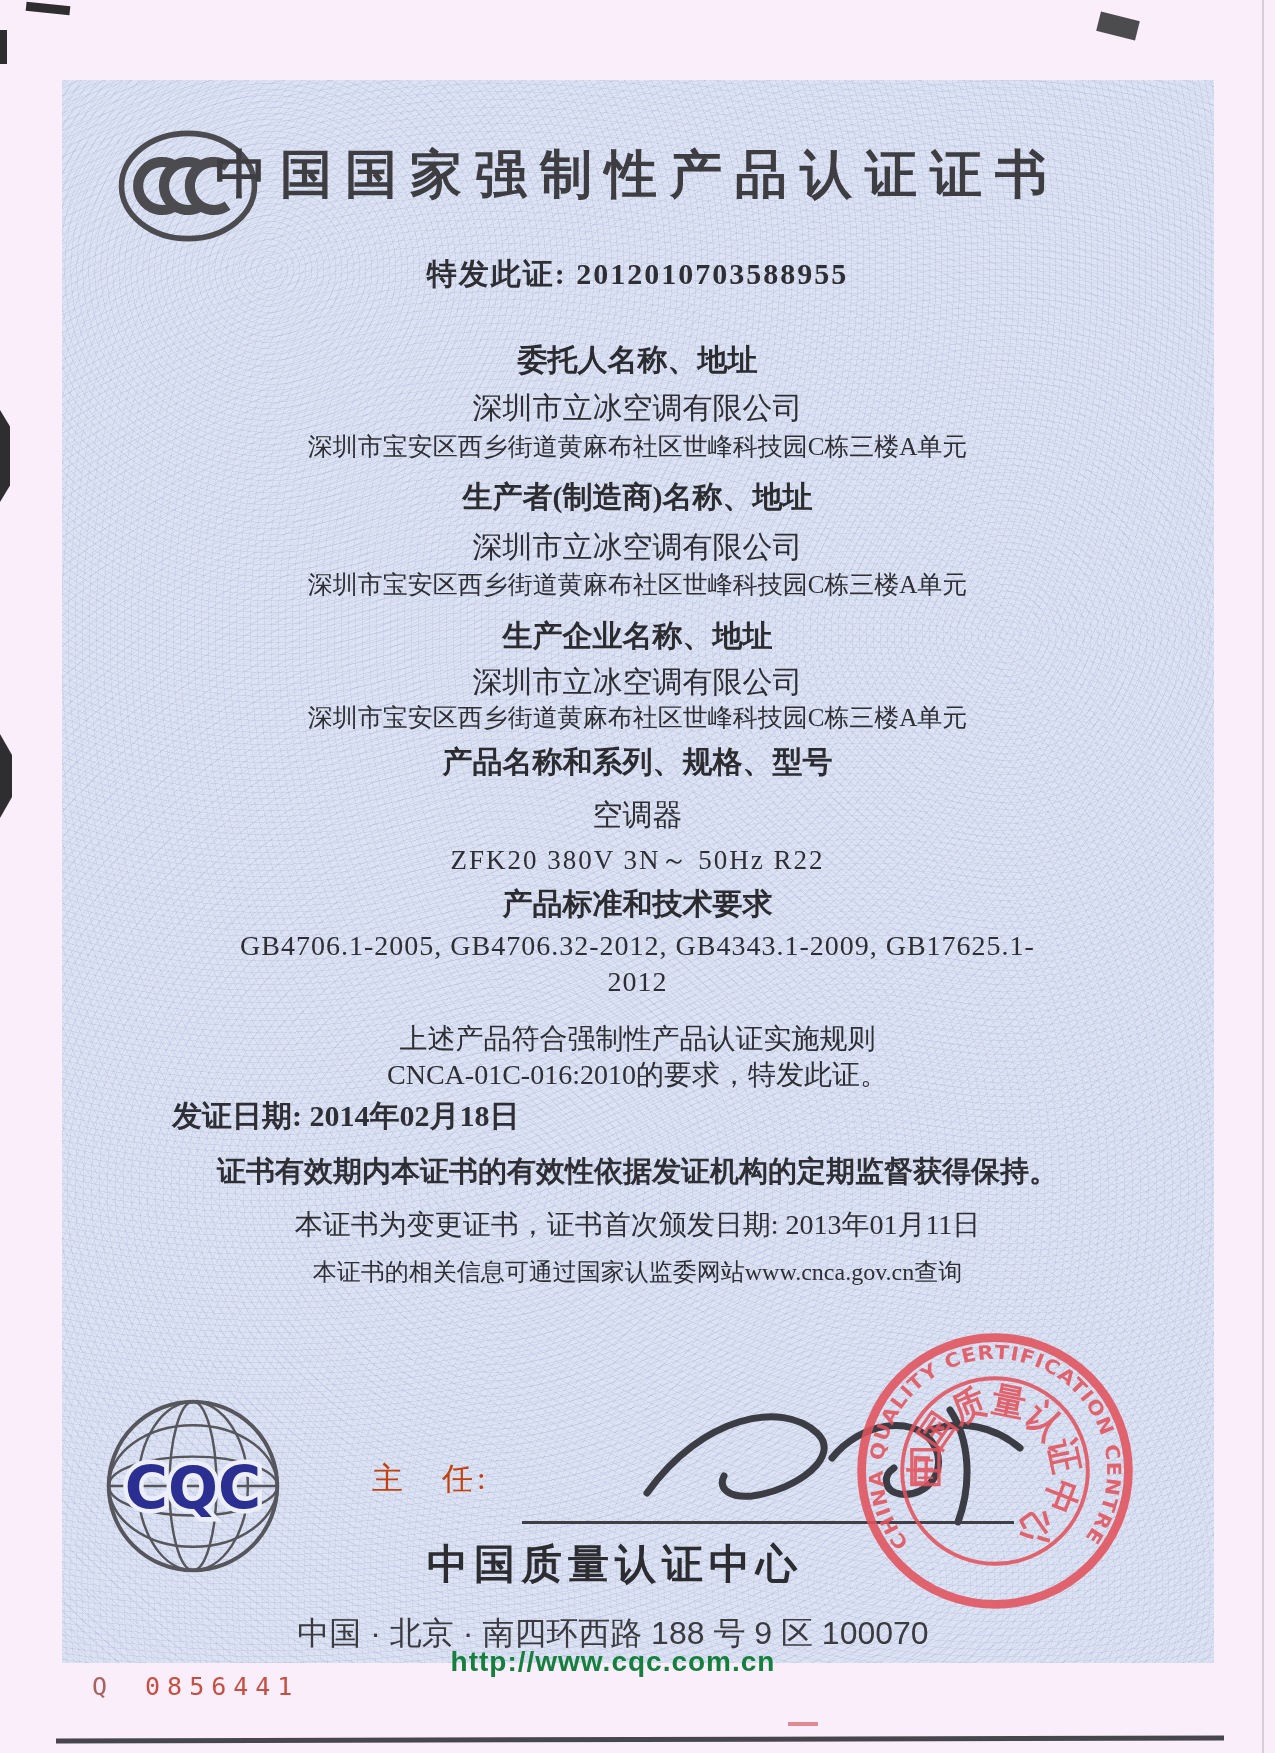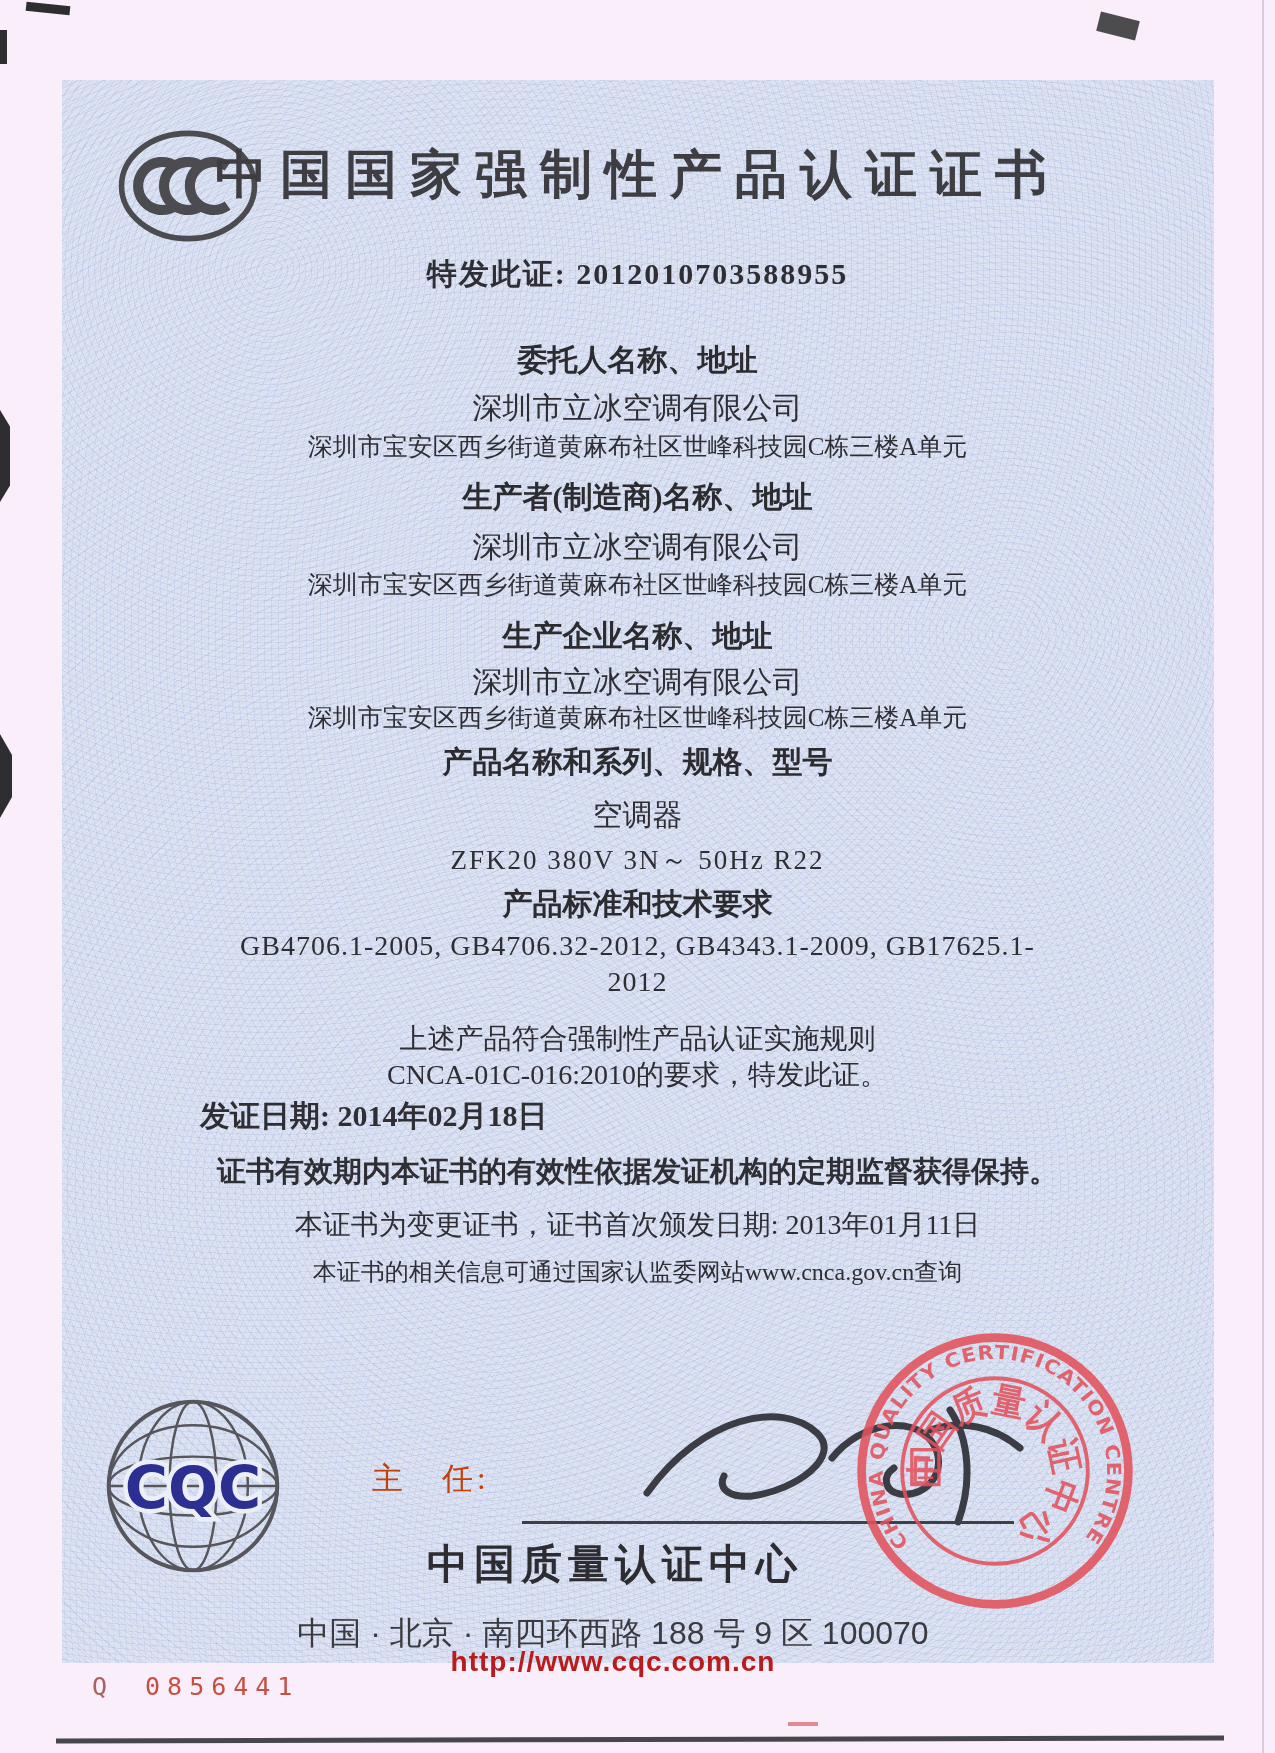--- a/index.html
+++ b/index.html
@@ -21,34 +21,34 @@
   }
   .line{position:absolute;left:0;width:1275px;text-align:center;white-space:nowrap;}
   .title{top:140px;font-family:"Liberation Sans","DejaVu Sans",sans-serif;
          font-size:52px;font-weight:bold;letter-spacing:13px;color:#3e3e42;}
   .certno{top:254px;font-size:30px;font-weight:bold;letter-spacing:2px;}
   .h{font-size:30px;font-weight:bold;color:#2b2b30;}
   .nm{font-size:30px;}
   .addr{font-size:25px;}
   .std{font-size:28px;letter-spacing:1px;}
   .model{font-size:27px;letter-spacing:2px;}
-  .datesrow{position:absolute;top:1096px;left:200px;width:950px;display:flex;gap:48px;
+  .datesrow{position:absolute;top:1096px;left:172px;width:950px;display:flex;gap:48px;
             font-size:30px;font-weight:bold;white-space:nowrap;}
   .datesrow .val{font-weight:bold;}
   .bold-stmt{font-size:29px;font-weight:bold;}
   .stmt{font-size:28px;}
   .small-stmt{font-size:24px;}
   .dir-label{position:absolute;left:372px;top:1458px;font-size:31px;letter-spacing:4px;color:#c2410c;}
   .sig-line{position:absolute;left:522px;top:1521px;width:492px;height:3px;background:#3f3f45;}
   .org-name{position:absolute;top:1537px;left:0;width:1230px;text-align:center;
             font-size:41px;letter-spacing:6px;color:#2c2c31;font-weight:bold;font-family:"Liberation Sans","DejaVu Sans",sans-serif;}
   .org-addr{position:absolute;top:1612px;left:0;width:1226px;text-align:center;
             font-size:32px;color:#3a3a40;font-family:"Liberation Sans","DejaVu Sans",sans-serif;}
   .website{position:absolute;top:1646px;left:0;width:1226px;text-align:center;
-           font-size:28px;font-weight:bold;color:#b91c1c;font-family:"Liberation Sans","DejaVu Sans",sans-serif;letter-spacing:1px;}
+           font-size:28px;font-weight:bold;color:#15803d;font-family:"Liberation Sans","DejaVu Sans",sans-serif;letter-spacing:1px;}
   .serial{position:absolute;left:92px;top:1672px;white-space:nowrap;
           font-family:"DejaVu Sans Mono","Liberation Mono",monospace;}
   .serial .q{font-size:25px;color:#a8625f;margin-right:38px;}
   .serial .num{font-size:25px;color:#c64f42;letter-spacing:7px;}
   
   .ccc-logo{position:absolute;left:112px;top:126px;width:152px;height:120px;}
   .cqc-logo{position:absolute;left:95px;top:1388px;width:196px;height:196px;}
   .signature{position:absolute;left:632px;top:1398px;width:400px;height:130px;}
   .stamp{position:absolute;left:850px;top:1326px;width:290px;height:290px;opacity:.88;}
   

